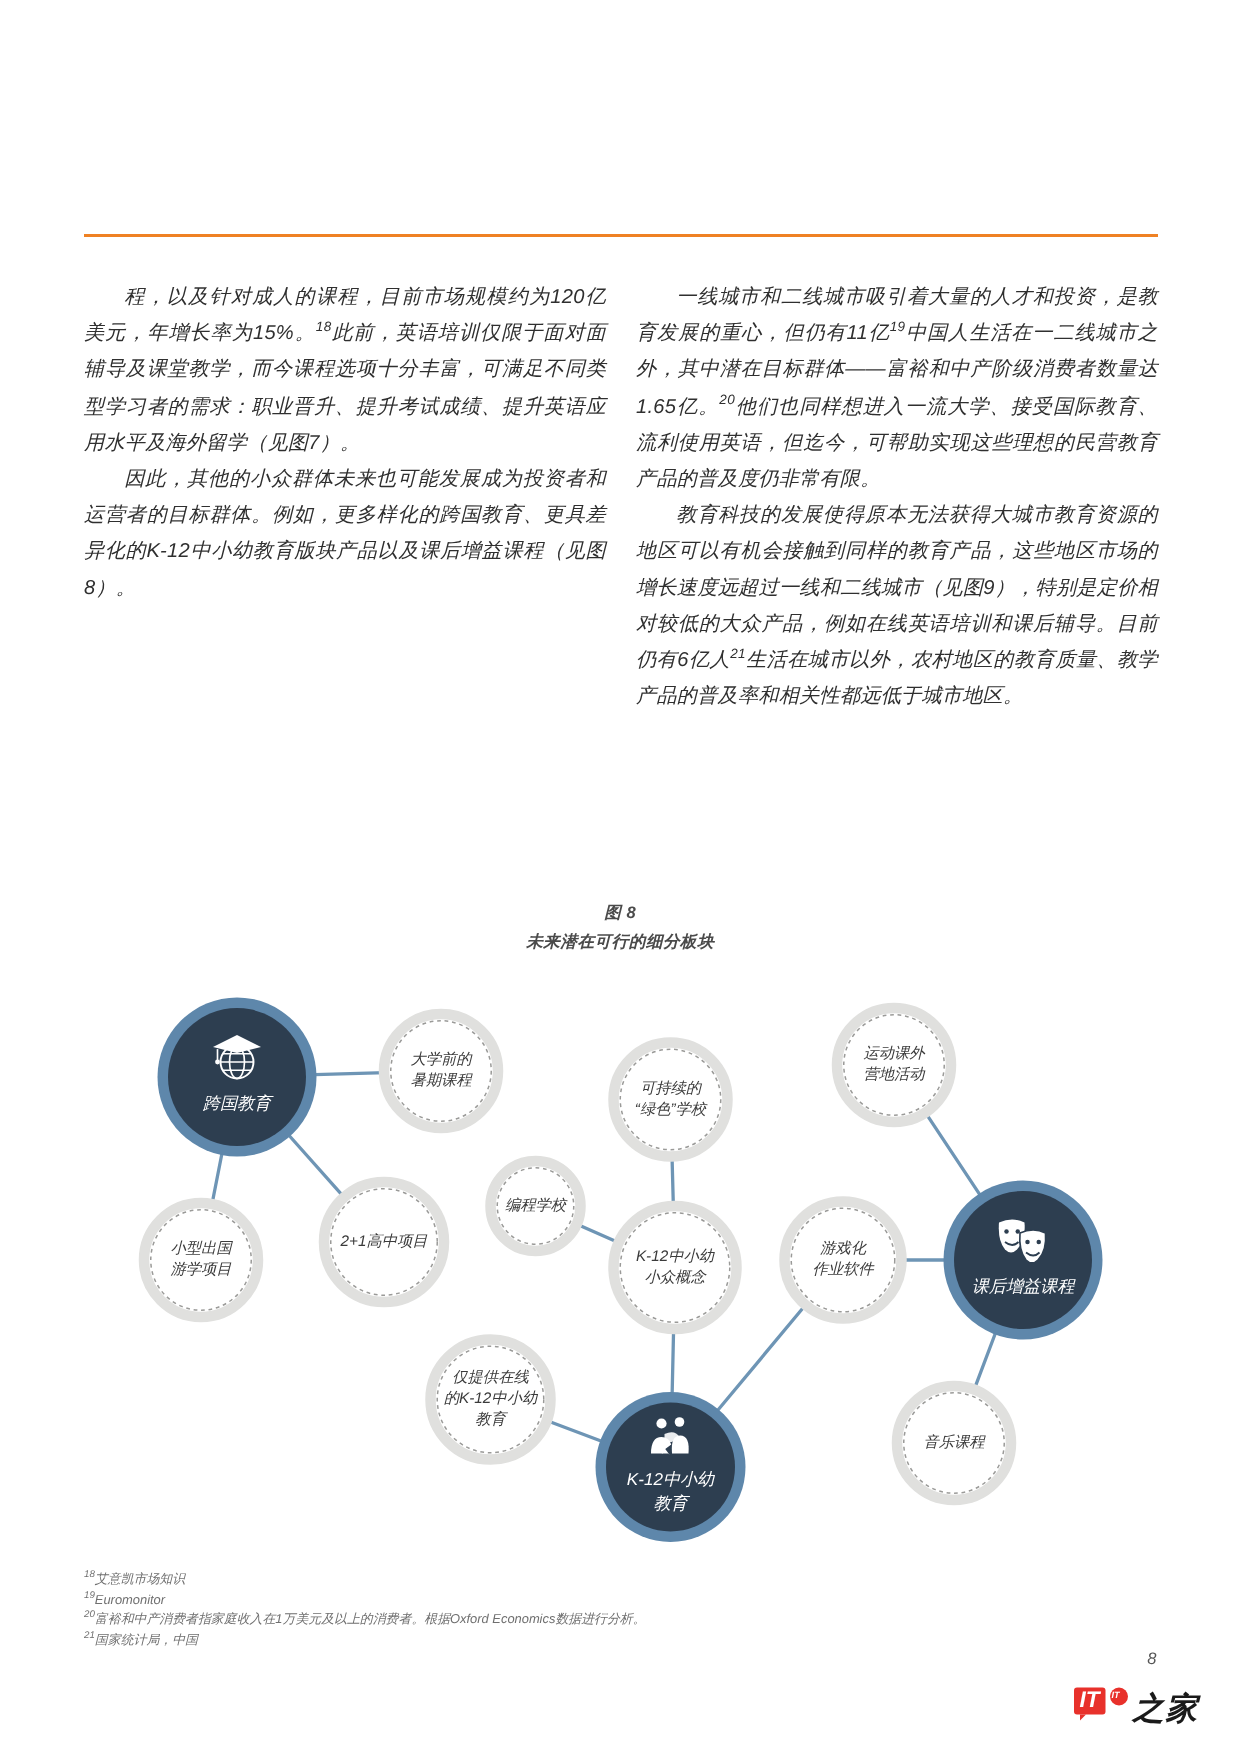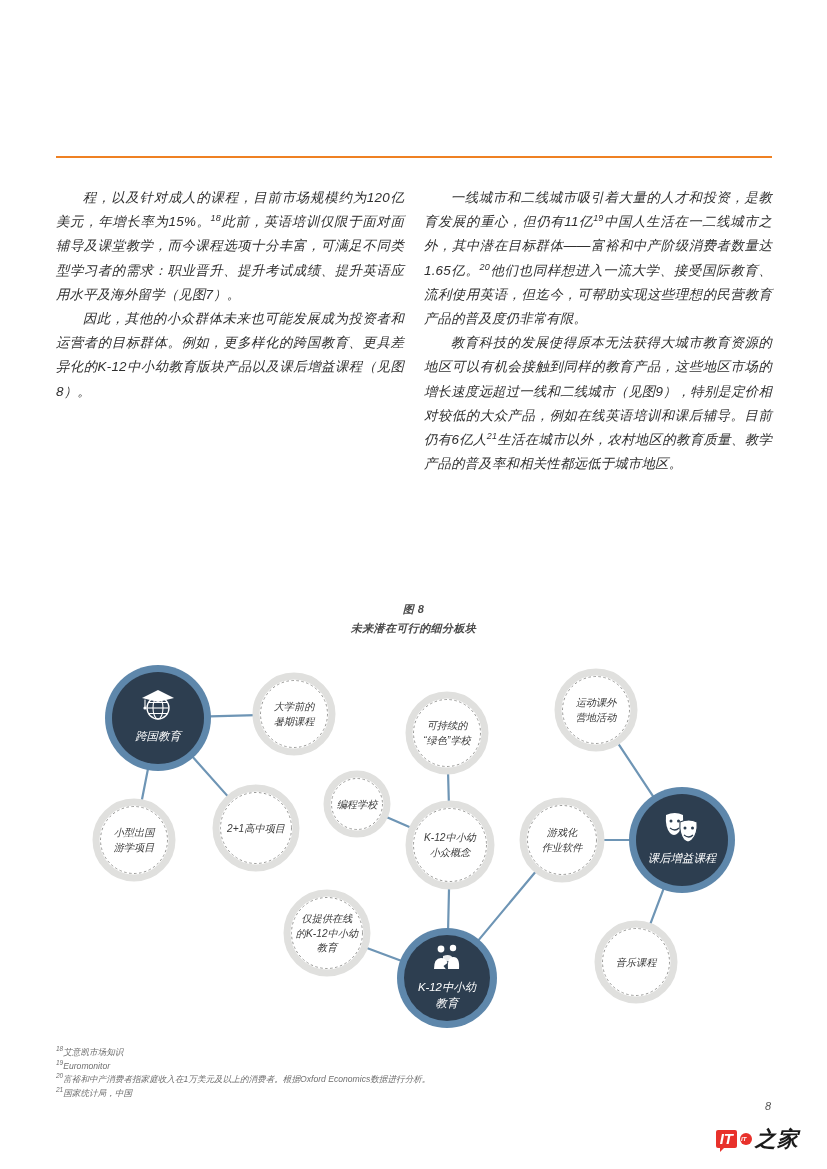--- a/index.html
+++ b/index.html
@@ -58,21 +58,21 @@
   }
   .footnotes div{white-space:nowrap;}
   .footnotes sup{font-size:6.5px;}
 
   
   .page-num{
     position:absolute;right:56px;top:1100px;font-size:11px;color:#555;
   }
   .logo{
     position:absolute;right:28px;top:1125px;
-    display:flex;align-items:center;gap:2px;
+    display:flex;align-items:flex-start;gap:2px;
   }
   .logo .it{
     background:#e8312b;color:#fff;font-weight:bold;font-size:15px;
     padding:1px 4px 2px 4px;border-radius:2px;line-height:1;
     font-family:"Liberation Sans",sans-serif;position:relative;
   }
   .logo .it::after{
     content:"";position:absolute;left:4px;bottom:-4px;
     border-left:4px solid #e8312b;border-bottom:4px solid transparent;
   }

